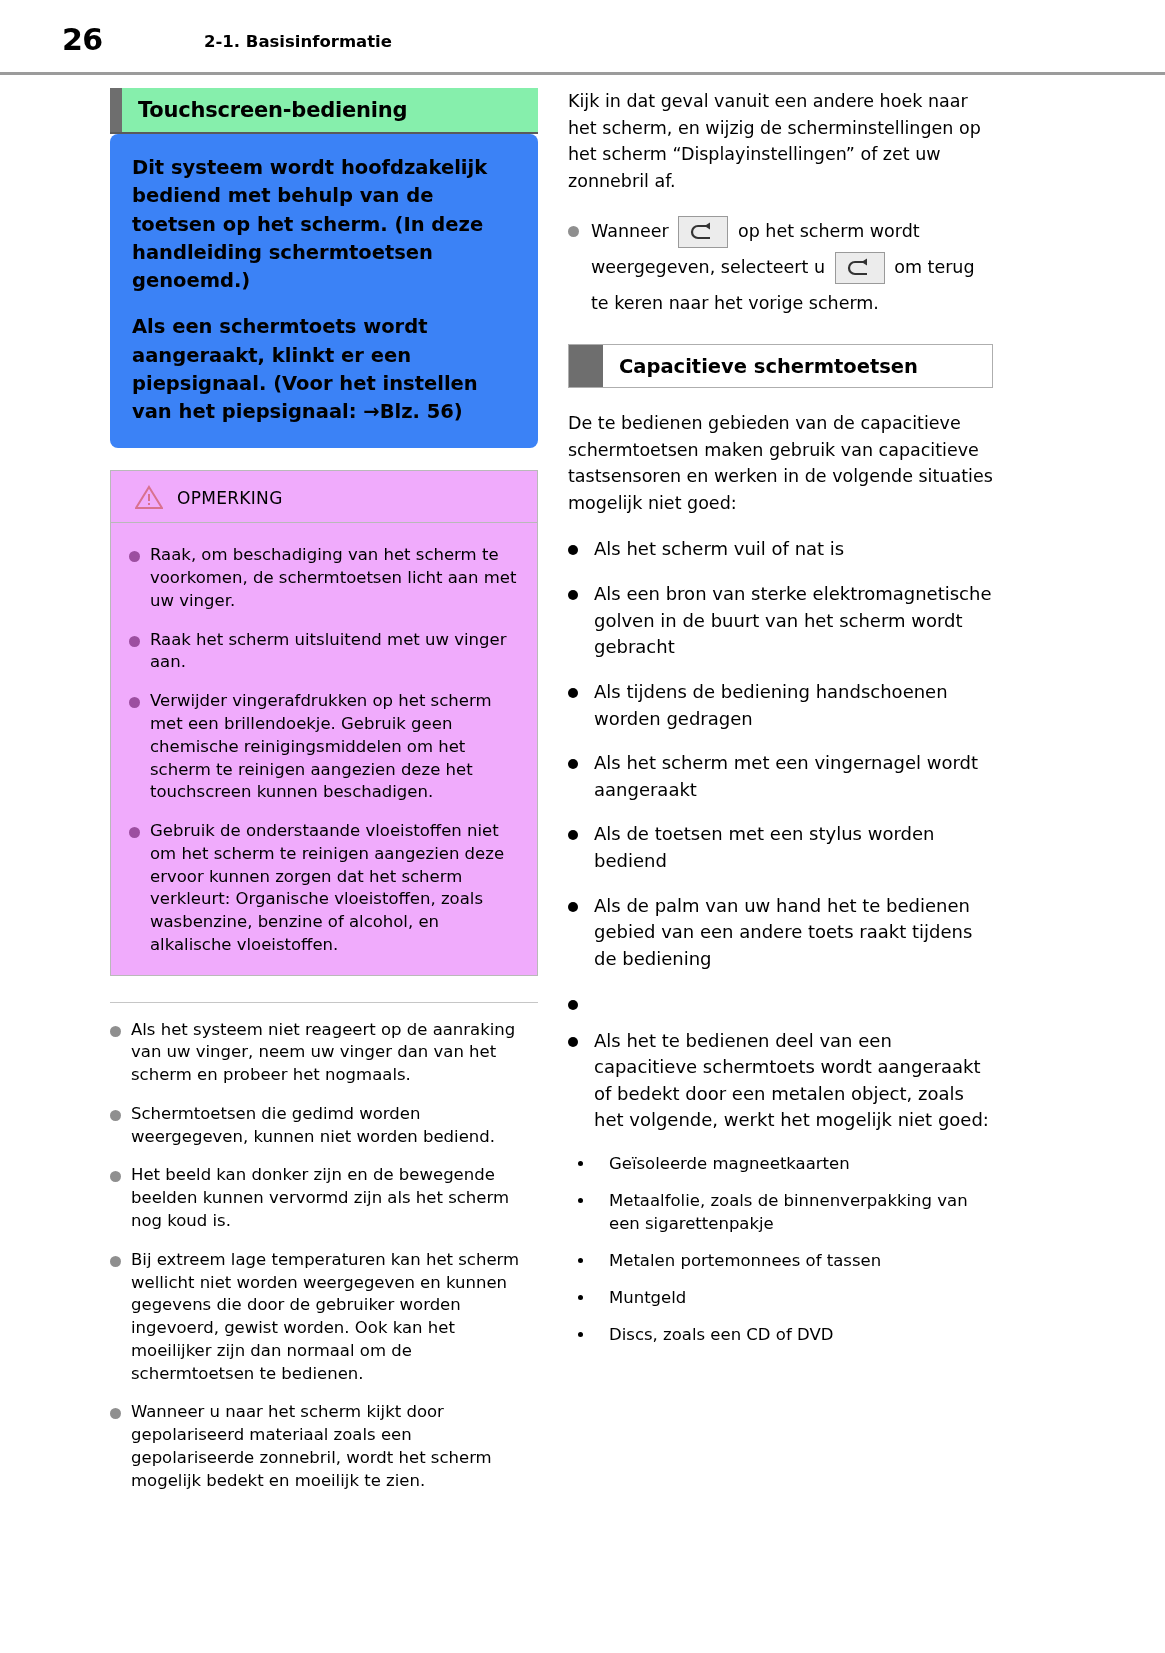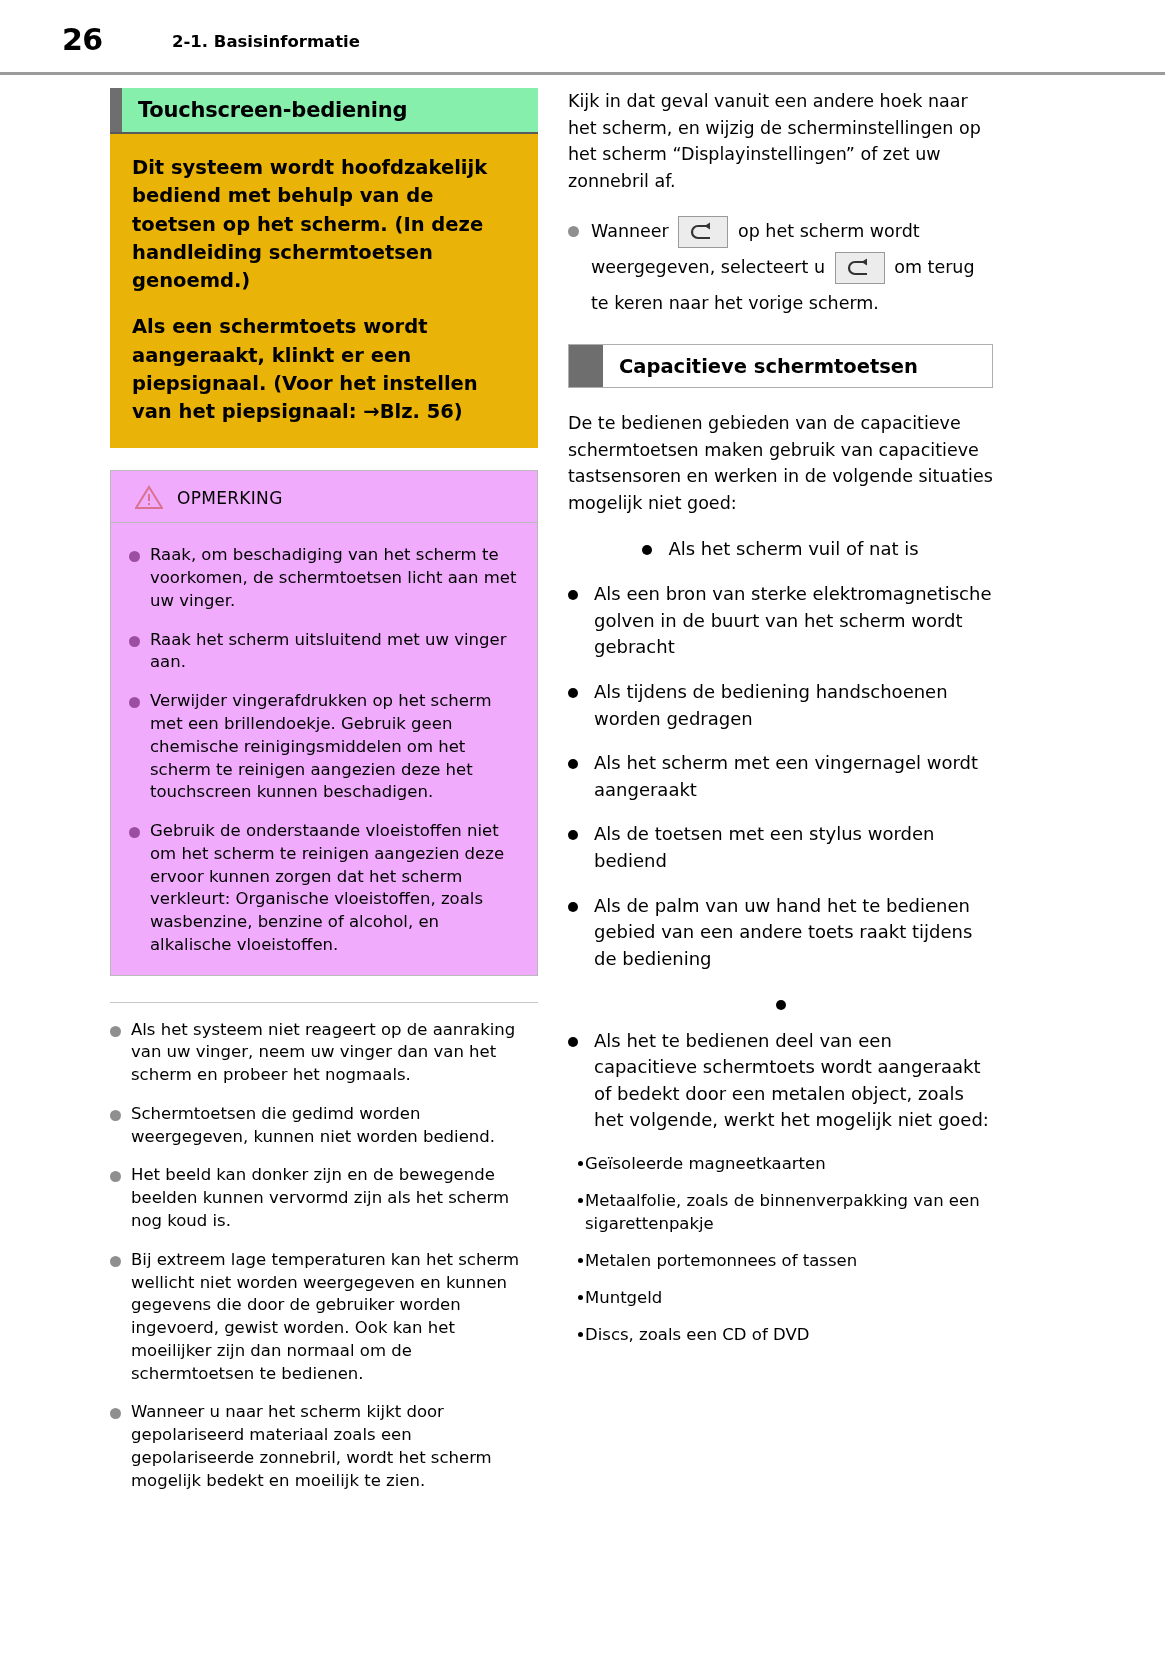--- a/index.html
+++ b/index.html
@@ -22,21 +22,21 @@
   .page-number {
     position: absolute;
     left: 62px;
     top: 22px;
     font-size: 30px;
     font-weight: bold;
     letter-spacing: -0.5px;
   }
   .header-title {
     position: absolute;
-    left: 172px;
+    left: 204px;
     top: 32px;
     font-size: 16.5px;
     font-weight: bold;
   }
   .header-rule {
     position: absolute;
     left: 0;
     right: 0;
     top: 72px;
     height: 3px;
@@ -79,23 +79,24 @@
   }
   .section-title-bar .title-text {
     font-size: 21px;
     font-weight: bold;
     padding: 10px 0 0 16px;
     letter-spacing: -0.2px;
   }
 
   
   .intro-box {
-    background: #eab308;
+    background: #3b82f6;
     padding: 20px 22px 22px 22px;
     margin-top: 0;
+    border-radius: 8px;
   }
   .intro-box p {
     margin: 0 0 18px 0;
     font-size: 19.5px;
     font-weight: bold;
     line-height: 1.45;
   }
   .intro-box p:last-child { margin-bottom: 0; }
 
   
@@ -208,34 +209,33 @@
     font-weight: bold;
     padding: 10px 0 0 16px;
   }
 
   .rc-list-item {
     display: flex;
     gap: 16px;
     font-size: 18px;
     line-height: 1.48;
     margin-bottom: 18px;
-    justify-content: center;
   }
   .bullet-black {
     flex: 0 0 auto;
     width: 10px;
     height: 10px;
     border-radius: 50%;
     background: #000;
     margin-top: 9px;
   }
 
   .rc-sub-item {
     display: flex;
-    gap: 2px;
+    gap: 26px;
     font-size: 16.5px;
     line-height: 1.4;
     margin-bottom: 14px;
     padding-left: 10px;
   }
   .bullet-dash {
     flex: 0 0 auto;
     width: 5px;
     height: 5px;
     border-radius: 50%;

